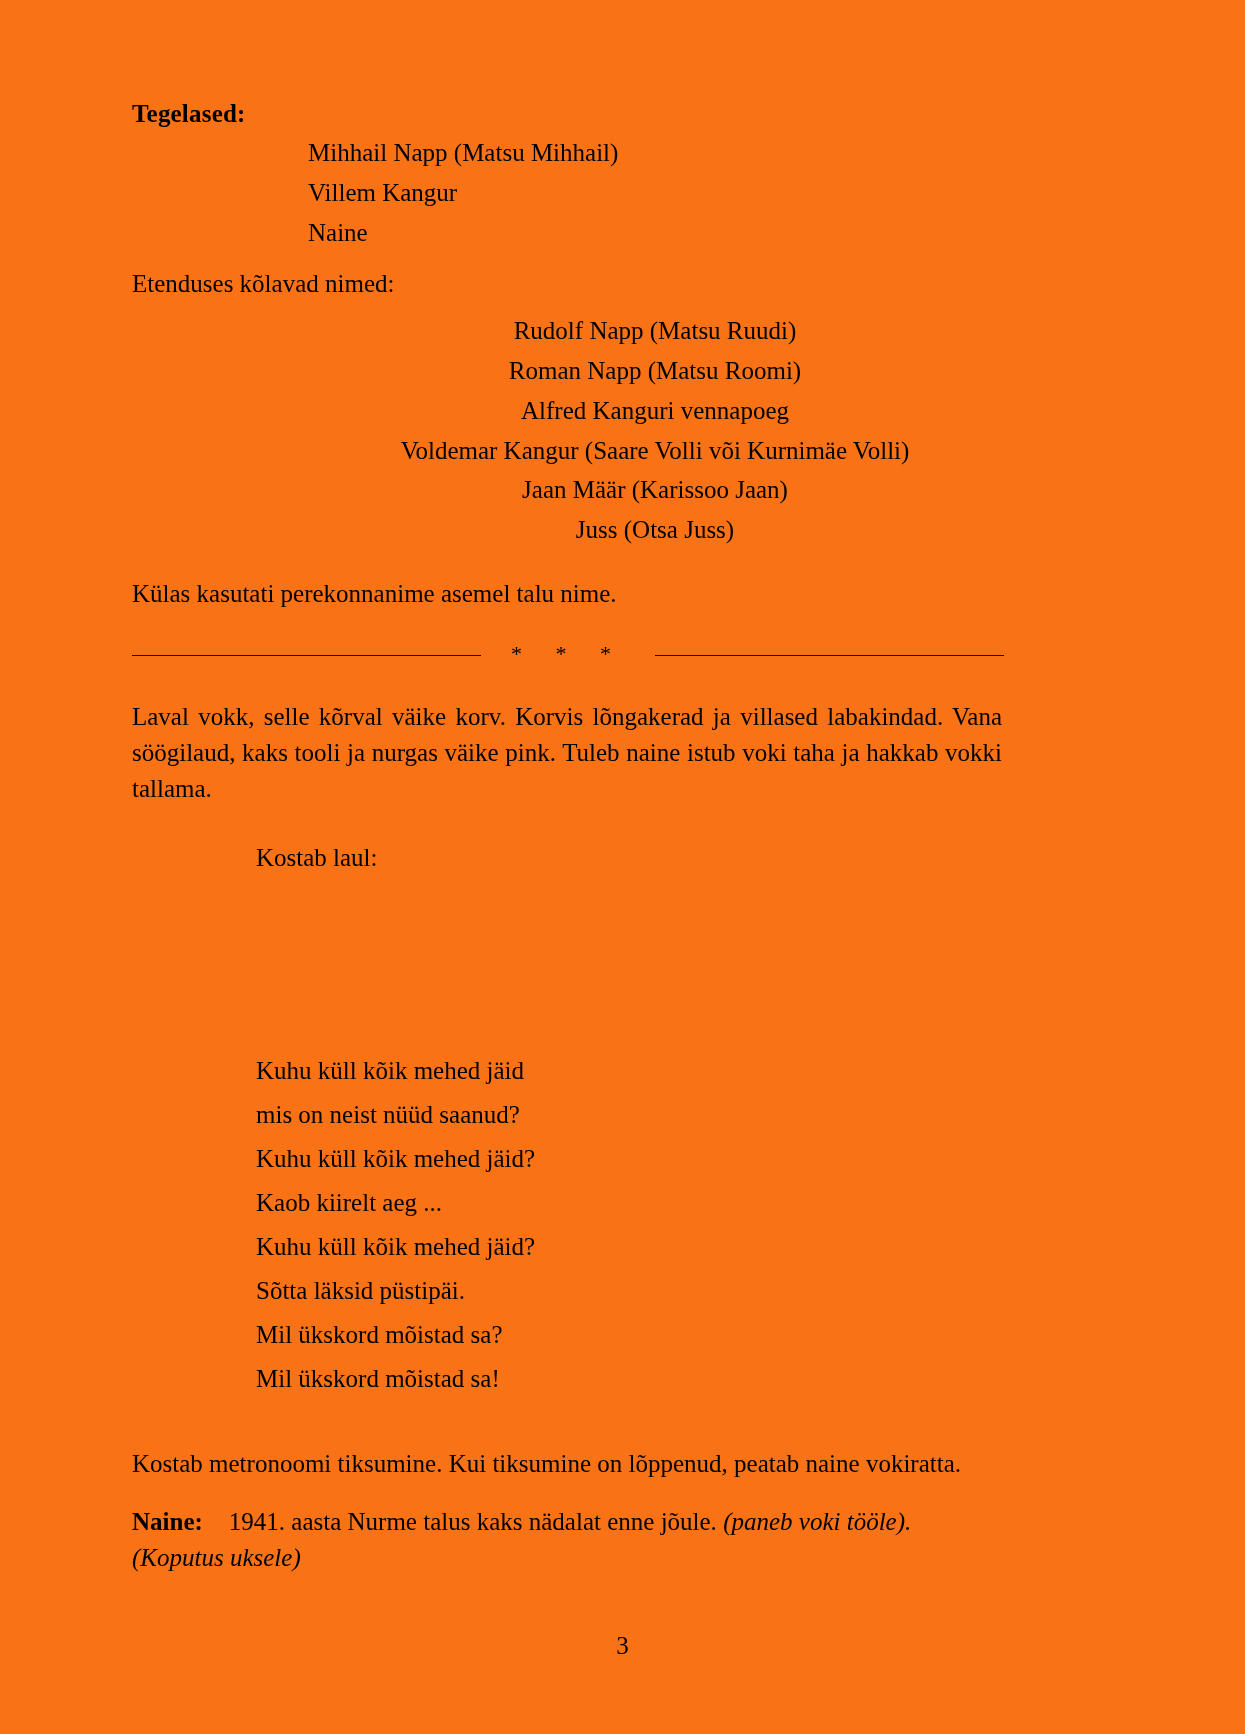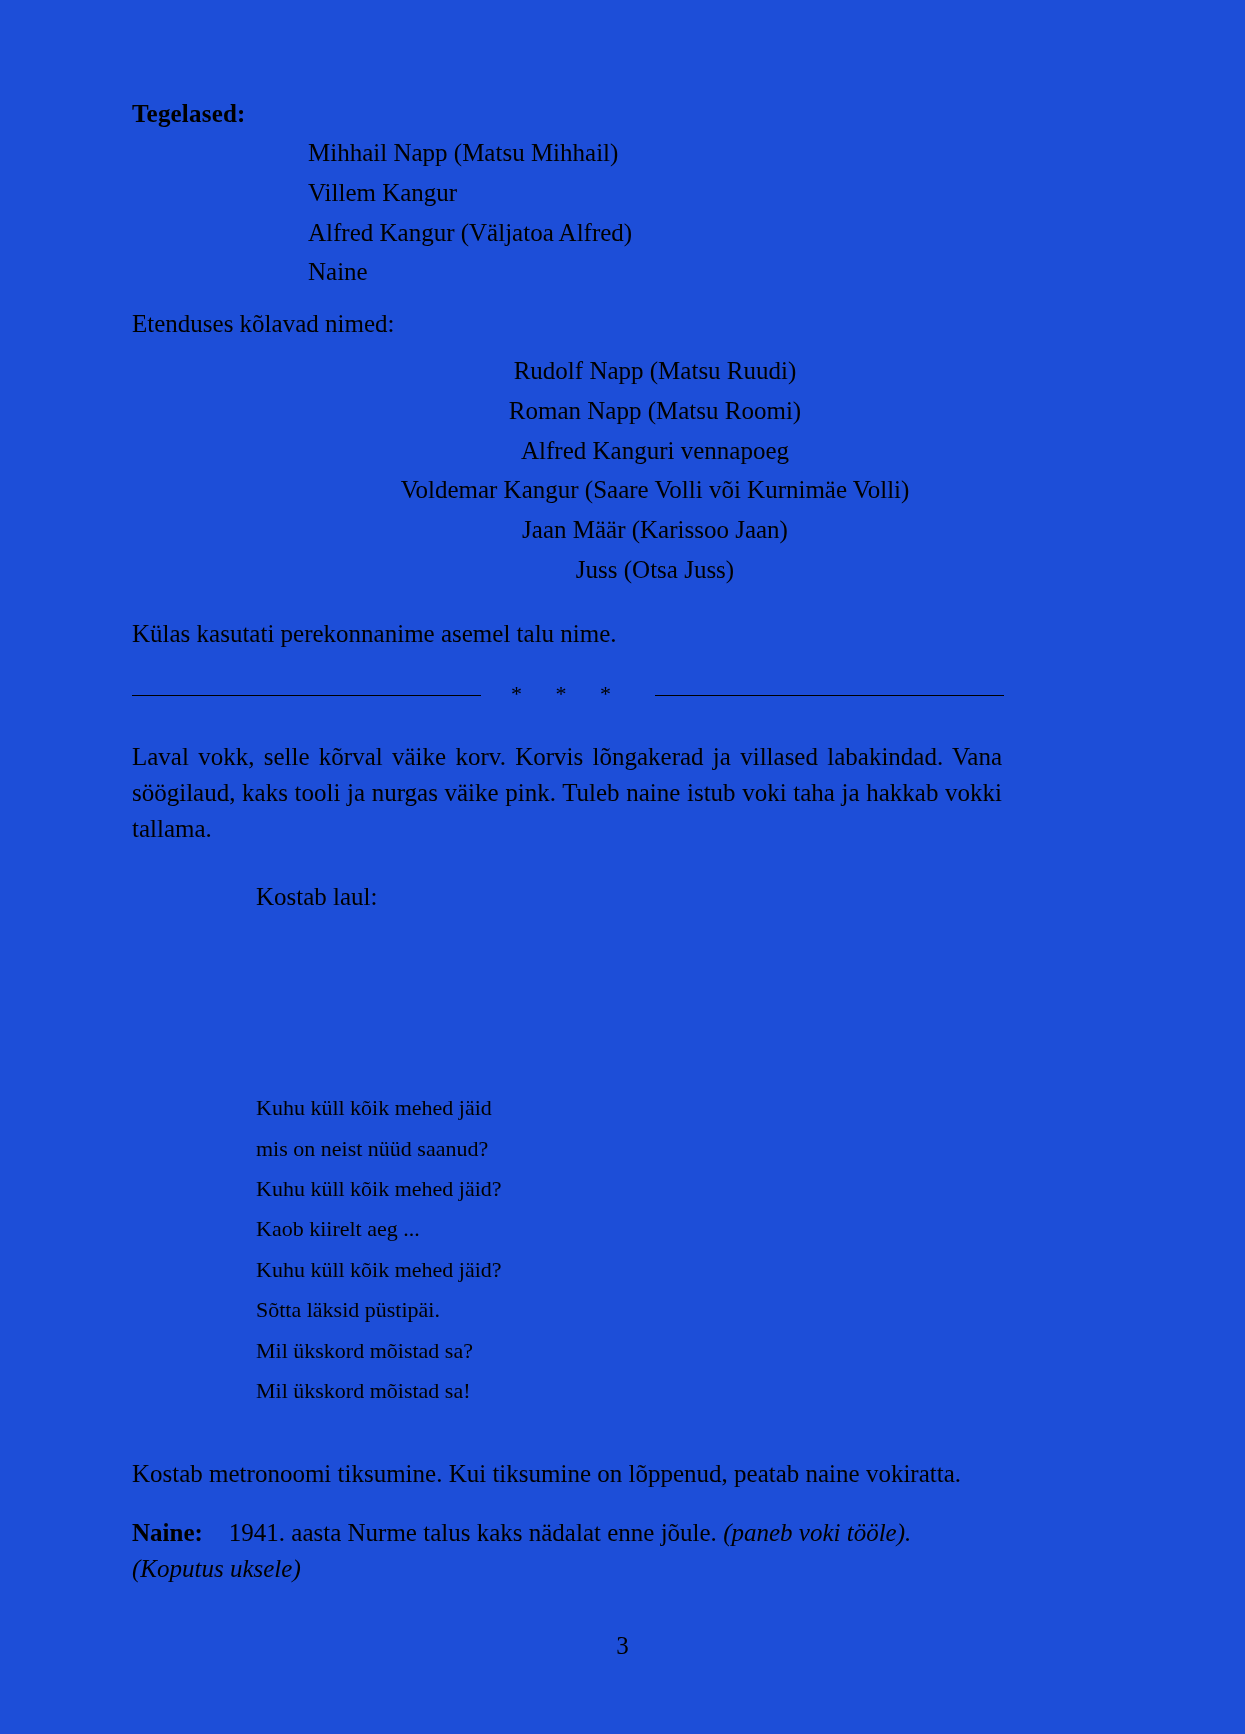--- a/index.html
+++ b/index.html
@@ -9,21 +9,21 @@
   }
   body {
     font-family: "Liberation Serif", "DejaVu Serif", serif;
     color: #000000;
   }
   .page {
     position: relative;
     width: 1245px;
     height: 1734px;
     margin: 0 auto;
-    background: #1d4ed8;
+    background: #f97316;
     box-sizing: border-box;
     padding: 96px 132px 40px 132px;
   }
   .content {
     width: 870px;
   }
 
   
   .cast-block {
     margin-top: 4px;
@@ -101,21 +101,21 @@
     display: flex;
     margin: 36px 0 38px 0;
     padding-left: 124px;
     flex-direction: column;
   }
   .song-label {
     font-size: 25px;
     flex: 0 0 212px;
   }
   .song-lines div {
-    font-size: 22px;
+    font-size: 25px;
     margin-bottom: 14px;
     line-height: 1.2;
   }
 
   .speech {
     font-size: 25px;
     line-height: 1.45;
     margin-top: 20px;
   }
   .speaker {
@@ -143,23 +143,20 @@
 
     <div class="cast-block">
       <div class="cast-row">
         <div class="cast-label">Tegelased:</div>
       </div>
       <div class="cast-row">
         <div class="cast-name cast-indent">Mihhail Napp (Matsu Mihhail)</div>
       </div>
       <div class="cast-row">
         <div class="cast-name cast-indent">Villem Kangur</div>
-      </div>
-      <div class="cast-row">
-        <div class="cast-name cast-indent">Alfred Kangur (Väljatoa Alfred)</div>
       </div>
       <div class="cast-row">
         <div class="cast-name cast-indent">Naine</div>
       </div>
     </div>
 
     <div class="plain-line">Etenduses kõlavad nimed:</div>
 
     <div class="stage-names">
       <div class="cast-name">Rudolf Napp (Matsu Ruudi)</div>

